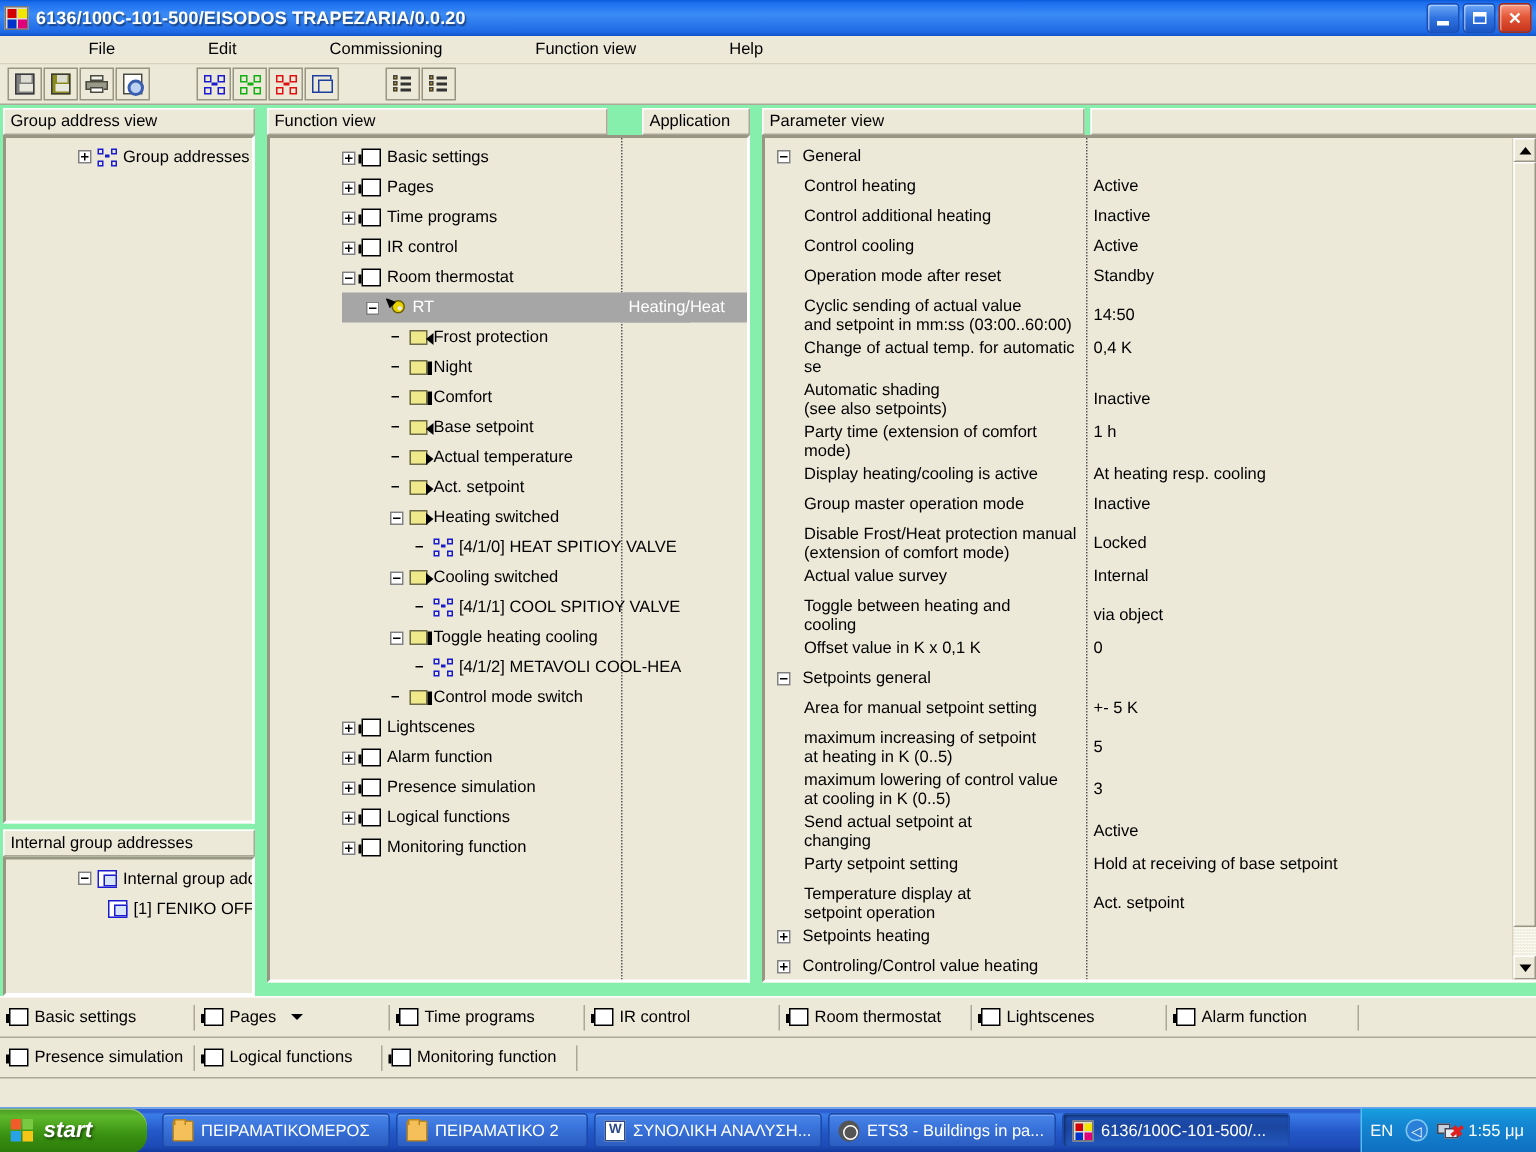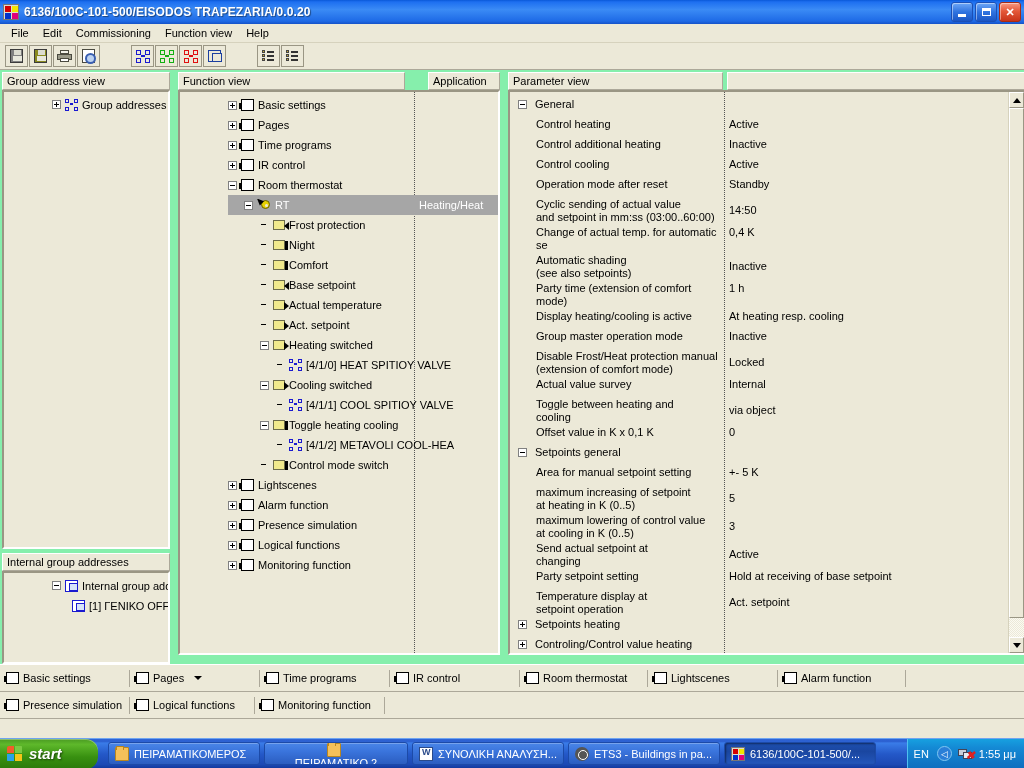--- a/index.html
+++ b/index.html
@@ -56,21 +56,21 @@
   .wbtn .min-g { display:block; width:8px; height:3px; background:#fff; margin-top:6px; }
   .wbtn .max-g { display:block; width:9px; height:8px; border:1.5px solid #fff; border-top-width:3px; }
 
   
   #menubar {
     height: 19px; background:#ece9d8;
     display:flex; align-items:center;
     padding-left: 4px;
     border-bottom: 1px solid #d6d2bd;
   }
-  #menubar .mi { padding: 2px 7px; font-size: 11px; color:#000; }
+  #menubar .mi { padding: 2px 7px; font-size: 11px; color:#000;margin-left:48px; }
 
   
   #toolbar {
     height: 27px; background:#ece9d8;
     display:flex; align-items:center;
     padding-left: 5px;
     border-bottom: 1px solid #aca899;
   }
   .tbtn {
     width: 23px; height: 22px;
@@ -825,21 +825,21 @@
         <i class="f3"></i>
         <i class="f4"></i>
       </span>
     <span>start</span>
   </div>
   <div id="tasklist" style="display:flex;align-items:center;flex:1;min-width:0;margin-left:6px">
       <div class="tbtask" style="width: 152px;">
         <span class="tico folder"></span>
         <span>ΠΕΙΡΑΜΑΤΙΚΟΜΕΡΟΣ</span>
       </div>
-      <div class="tbtask" style="width: 144px; flex-direction: column;">
+      <div class="tbtask" style="width: 128px;">
         <span class="tico folder"></span>
         <span>ΠΕΙΡΑΜΑΤΙΚΟ 2</span>
       </div>
       <div class="tbtask" style="width: 152px;">
         <span class="tico word"></span>
         <span>ΣΥΝΟΛΙΚΗ ΑΝΑΛΥΣΗ...</span>
       </div>
       <div class="tbtask" style="width: 152px;">
         <span class="tico ets"></span>
         <span>ETS3 - Buildings in pa...</span>

